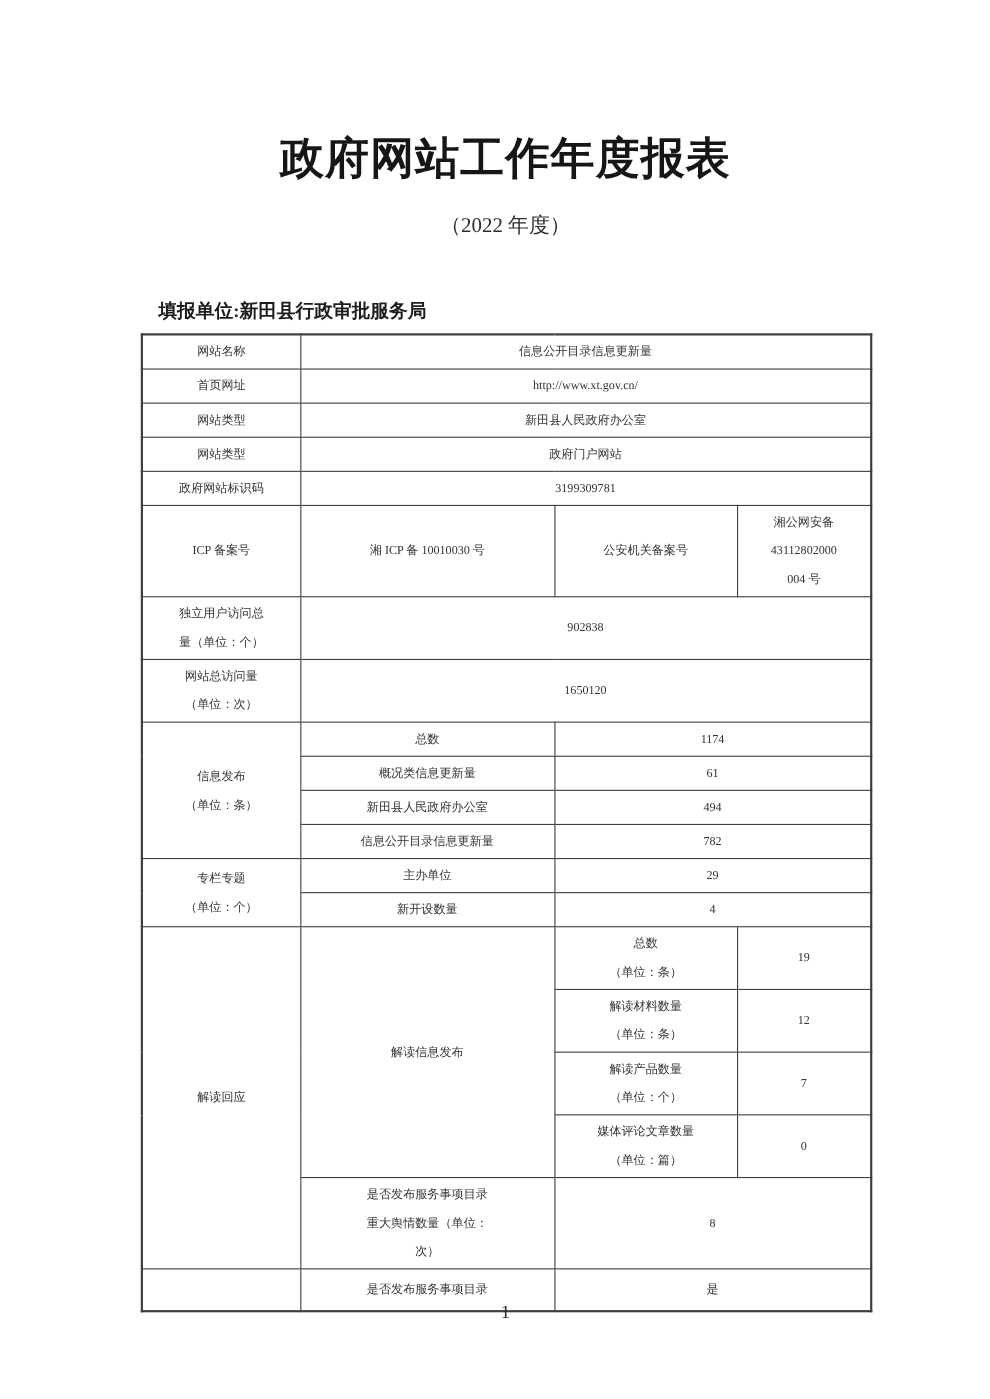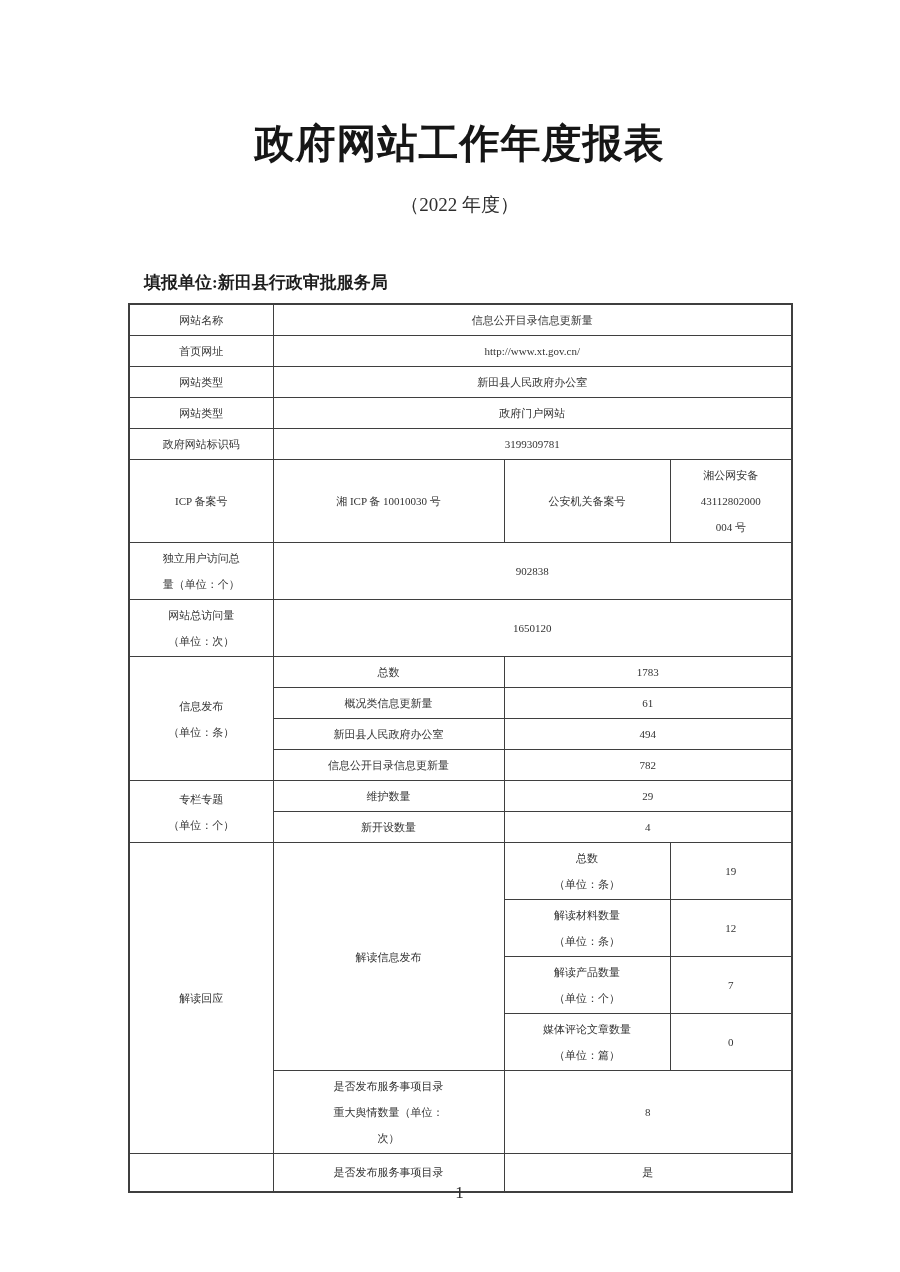--- a/index.html
+++ b/index.html
@@ -146,39 +146,39 @@
         <tr class="r46">
           <td>网站总访问量
 （单位：次）</td>
           <td colspan="3">1650120</td>
         </tr>
 
         <tr class="r31">
           <td rowspan="4">信息发布
 （单位：条）</td>
           <td>总数</td>
-          <td colspan="2">1783</td>
+          <td colspan="2">1174</td>
         </tr>
         <tr class="r31">
           <td>概况类信息更新量</td>
           <td colspan="2">61</td>
         </tr>
         <tr class="r31">
           <td>新田县人民政府办公室</td>
           <td colspan="2">494</td>
         </tr>
         <tr class="r31">
           <td>信息公开目录信息更新量</td>
           <td colspan="2">782</td>
         </tr>
 
         <tr class="r31">
           <td rowspan="2">专栏专题
 （单位：个）</td>
-          <td>维护数量</td>
+          <td>主办单位</td>
           <td colspan="2">29</td>
         </tr>
         <tr class="r31">
           <td>新开设数量</td>
           <td colspan="2">4</td>
         </tr>
 
         <tr class="r52">
           <td rowspan="5">解读回应</td>
           <td rowspan="4">解读信息发布</td>

